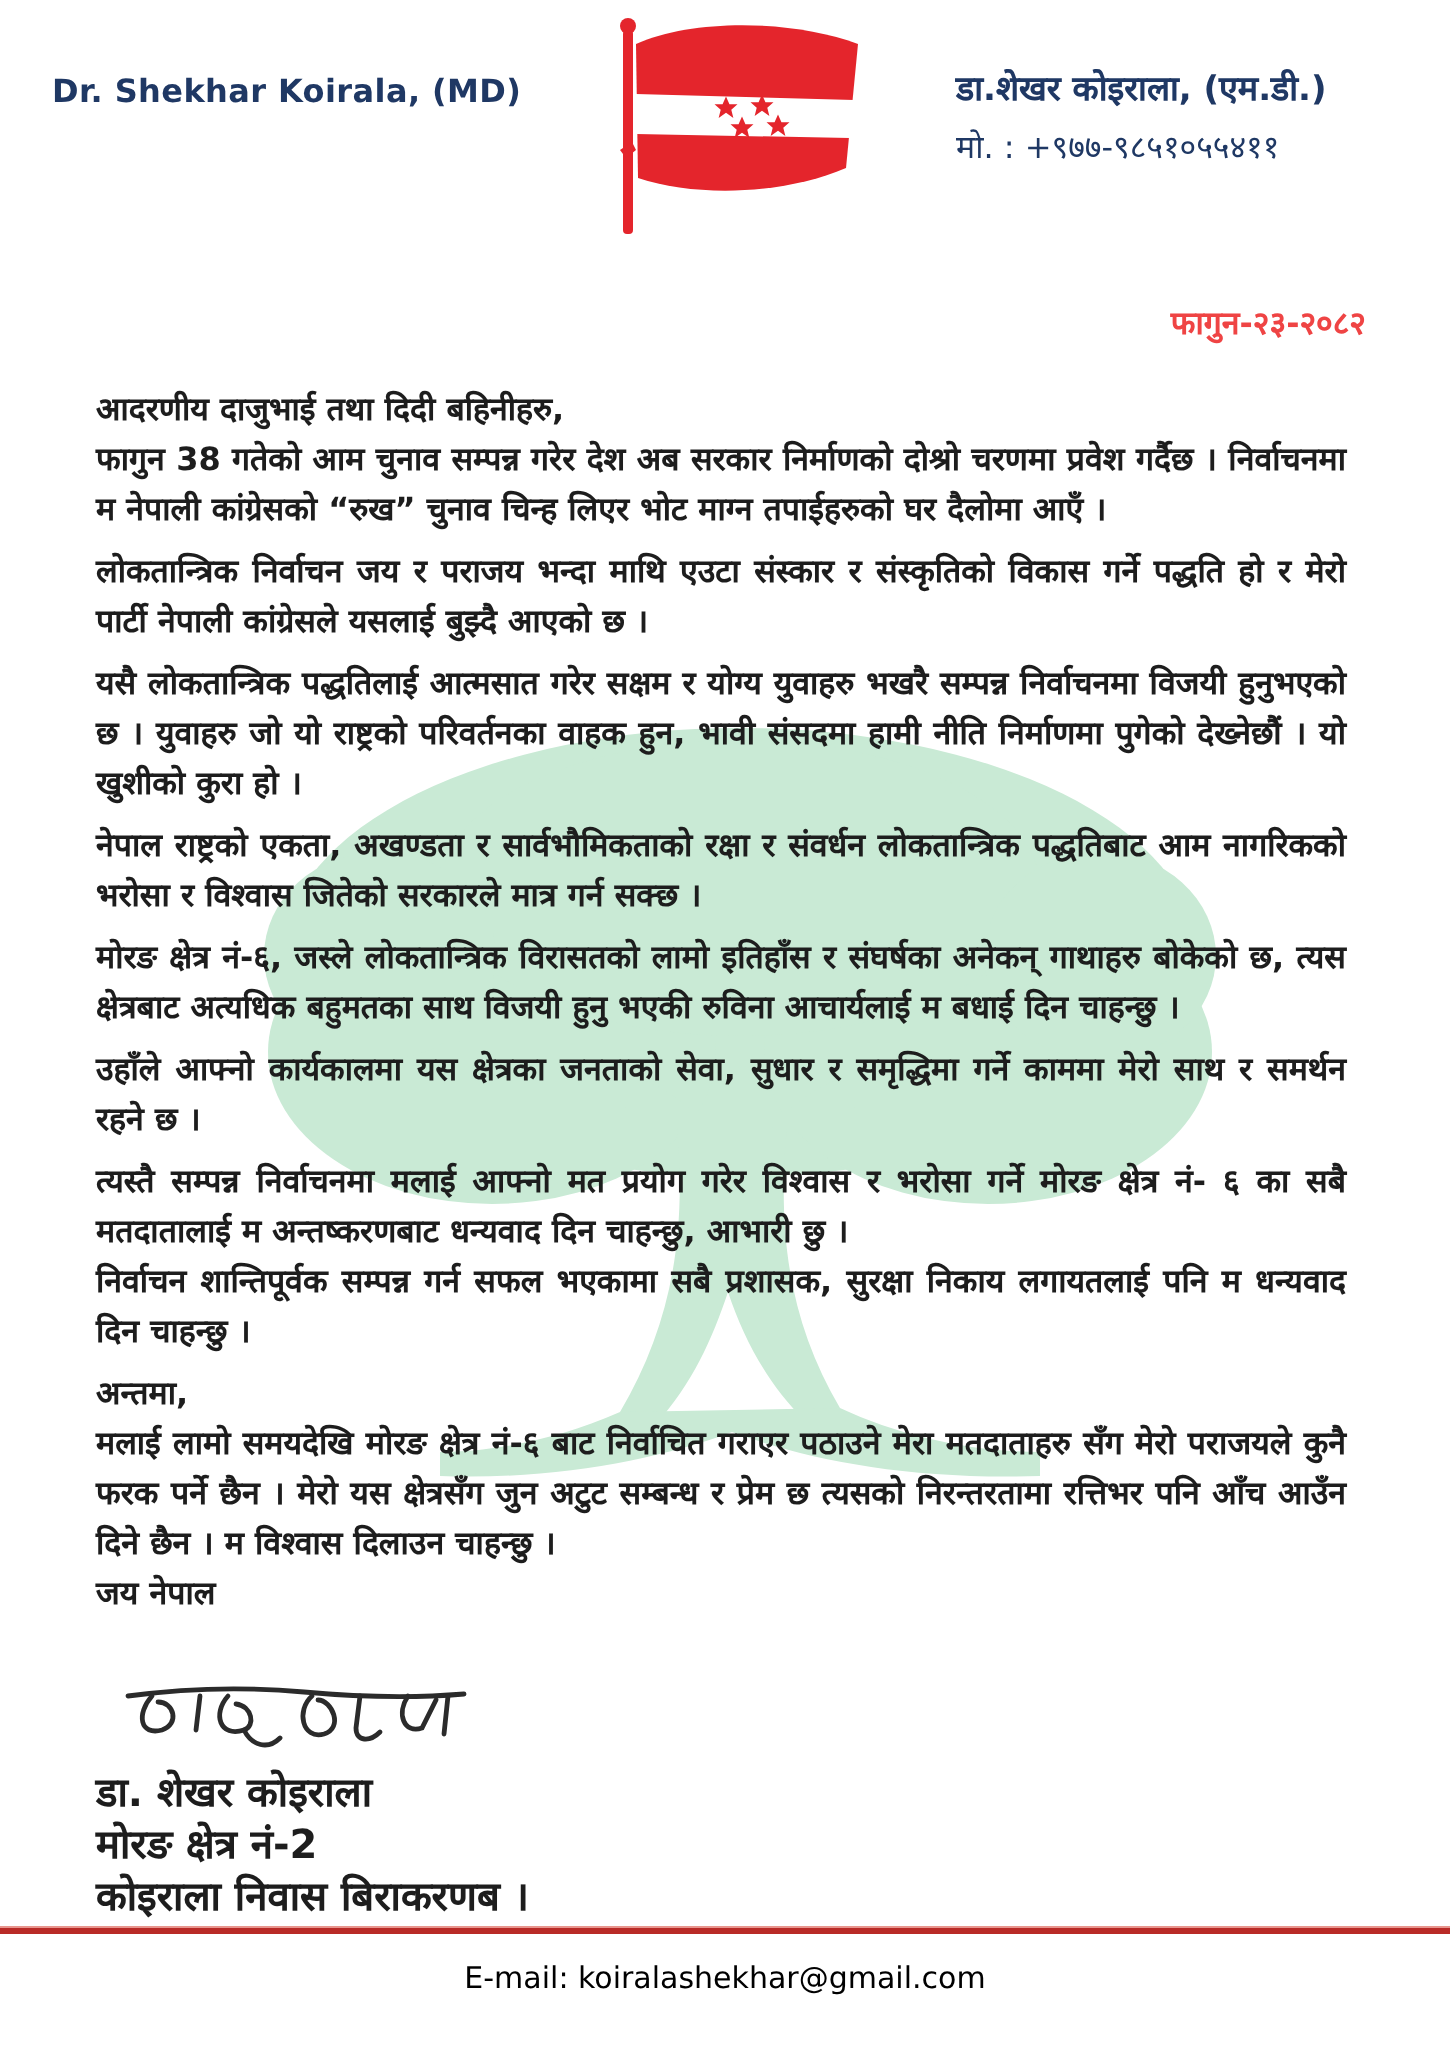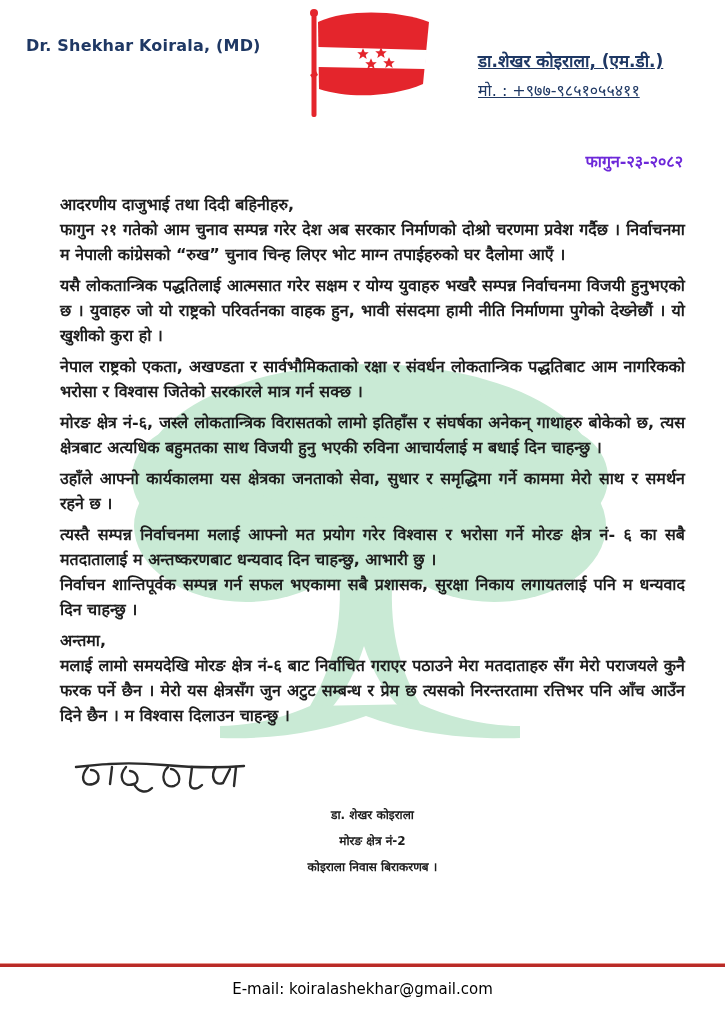--- a/index.html
+++ b/index.html
@@ -8,38 +8,38 @@
     position:relative;width:725px;height:1024px;background:#ffffff;
     overflow:hidden;margin:0 auto;
   }
   
   .watermark{position:absolute;left:128px;top:358px;width:484px;height:400px;z-index:0;}
   
   .hdr-left{position:absolute;left:26px;top:36px;z-index:2;color:#1f3864;text-align:center;}
   .hdr-left .nm{font-size:16px;font-weight:bold;letter-spacing:.2px;}
   .hdr-left .cl{font-size:15px;margin-top:4px;}
   .flag-wrap{position:absolute;left:301px;top:5px;width:134px;height:116px;z-index:2;}
-  .hdr-right{position:absolute;left:478px;top:49px;z-index:2;color:#1f3864;text-decoration:underline;}
+  .hdr-right{position:absolute;left:478px;top:32px;z-index:2;color:#1f3864;}
   .hdr-right .nm{font-size:17px;font-weight:bold;}
   .hdr-right .mb{font-size:16px;margin-top:7px;}
   .date-line{
     position:absolute;right:42px;top:150px;z-index:2;
-    font-size:16px;font-weight:bold;color:#6d28d9;
+    font-size:16px;font-weight:bold;color:#ef4444;
   }
   
   .letter{
-    position:absolute;left:60px;top:192px;width:625px;z-index:1;
+    position:absolute;left:48px;top:192px;width:625px;z-index:1;
     color:#1d1d1d;font-size:16px;font-weight:700;line-height:25px;
     text-align:justify;
   }
   .letter p{margin:0 0 6px 0;}
   .letter p.tight{margin-bottom:0;}
   
   .sig-scribble{display:block;margin:26px 0 2px 8px;}
-  .sig-lines{line-height:26px;font-weight:700;color:#1d1d1d;font-size:12px;text-align:center;}
+  .sig-lines{line-height:26px;font-weight:700;color:#1d1d1d;font-size:20px;text-align:left;}
   
   .footer-rule{
     position:absolute;left:0;top:963px;width:725px;height:4px;z-index:2;
     background:linear-gradient(#e8968e 28%,#b92b27 28%);
   }
   .footer-email{
     position:absolute;left:0;top:980px;width:725px;z-index:2;
     text-align:center;color:#000000;font-size:15px;font-weight:500;
   }
 </style>
@@ -90,29 +90,31 @@
 
   <div class="hdr-right">
     <div class="nm">डा.शेखर कोइराला, (एम.डी.)</div>
     <div class="mb">मो. : +९७७-९८५१०५५४११</div>
   </div>
 
   <div class="date-line">फागुन-२३-२०८२</div>
 
   <div class="letter">
     <p class="tight">आदरणीय दाजुभाई तथा दिदी बहिनीहरु,</p>
-    <p>फागुन २१ गतेको आम चुनाव सम्पन्न गरेर देश अब सरकार निर्माणको दोश्रो चरणमा प्रवेश गर्दैछ । निर्वाचनमा म नेपाली कांग्रेसको “रुख” चुनाव चिन्ह लिएर भोट माग्न तपाईहरुको घर दैलोमा आएँ ।</p>
+    <p>फागुन 38 गतेको आम चुनाव सम्पन्न गरेर देश अब सरकार निर्माणको दोश्रो चरणमा प्रवेश गर्दैछ । निर्वाचनमा म नेपाली कांग्रेसको “रुख” चुनाव चिन्ह लिएर भोट माग्न तपाईहरुको घर दैलोमा आएँ ।</p>
+    <p>लोकतान्त्रिक निर्वाचन जय र पराजय भन्दा माथि एउटा संस्कार र संस्कृतिको विकास गर्ने पद्धति हो र मेरो पार्टी नेपाली कांग्रेसले यसलाई बुझ्दै आएको छ ।</p>
     <p>यसै लोकतान्त्रिक पद्धतिलाई आत्मसात गरेर सक्षम र योग्य युवाहरु भखरै सम्पन्न निर्वाचनमा विजयी हुनुभएको छ । युवाहरु जो यो राष्ट्रको परिवर्तनका वाहक हुन, भावी संसदमा हामी नीति निर्माणमा पुगेको देख्नेछौं । यो खुशीको कुरा हो ।</p>
     <p>नेपाल राष्ट्रको एकता, अखण्डता र सार्वभौमिकताको रक्षा र संवर्धन लोकतान्त्रिक पद्धतिबाट आम नागरिकको भरोसा र विश्वास जितेको सरकारले मात्र गर्न सक्छ ।</p>
     <p>मोरङ क्षेत्र नं-६, जस्ले लोकतान्त्रिक विरासतको लामो इतिहाँस र संघर्षका अनेकन् गाथाहरु बोकेको छ, त्यस क्षेत्रबाट अत्यधिक बहुमतका साथ विजयी हुनु भएकी रुविना आचार्यलाई म बधाई दिन चाहन्छु ।</p>
     <p>उहाँले आफ्नो कार्यकालमा यस क्षेत्रका जनताको सेवा, सुधार र समृद्धिमा गर्ने काममा मेरो साथ र समर्थन रहने छ ।</p>
     <p class="tight">त्यस्तै सम्पन्न निर्वाचनमा मलाई आफ्नो मत प्रयोग गरेर विश्वास र भरोसा गर्ने मोरङ क्षेत्र नं- ६ का सबै मतदातालाई म अन्तष्करणबाट धन्यवाद दिन चाहन्छु, आभारी छु ।</p>
     <p>निर्वाचन शान्तिपूर्वक सम्पन्न गर्न सफल भएकामा सबै प्रशासक, सुरक्षा निकाय लगायतलाई पनि म धन्यवाद दिन चाहन्छु ।</p>
     <p class="tight">अन्तमा,</p>
     <p class="tight">मलाई लामो समयदेखि मोरङ क्षेत्र नं-६ बाट निर्वाचित गराएर पठाउने मेरा मतदाताहरु सँग मेरो पराजयले कुनै फरक पर्ने छैन । मेरो यस क्षेत्रसँग जुन अटुट सम्बन्ध र प्रेम छ त्यसको निरन्तरतामा रत्तिभर पनि आँच आउँन दिने छैन । म विश्वास दिलाउन चाहन्छु ।</p>
+    <p>जय नेपाल</p>
 
     <svg class="sig-scribble" width="185" height="46" viewBox="0 0 185 46" aria-hidden="true">
       <g fill="none" stroke="#2b2b2b" stroke-width="2.4" stroke-linecap="round">
         <path d="M8,13 Q52,7 96,11 T176,12"></path>
         <path d="M20,13 C12,22 14,33 25,30 C34,27 31,16 23,16"></path>
         <path d="M44,13 L42,30"></path>
         <path d="M58,13 C50,22 54,34 66,30 C72,28 70,18 62,17"></path>
         <path d="M66,30 C70,38 78,40 84,34"></path>
         <path d="M100,13 C92,20 95,35 106,32 C116,29 110,15 103,15"></path>
         <path d="M124,13 L122,29 C122,36 129,36 134,31"></path>

